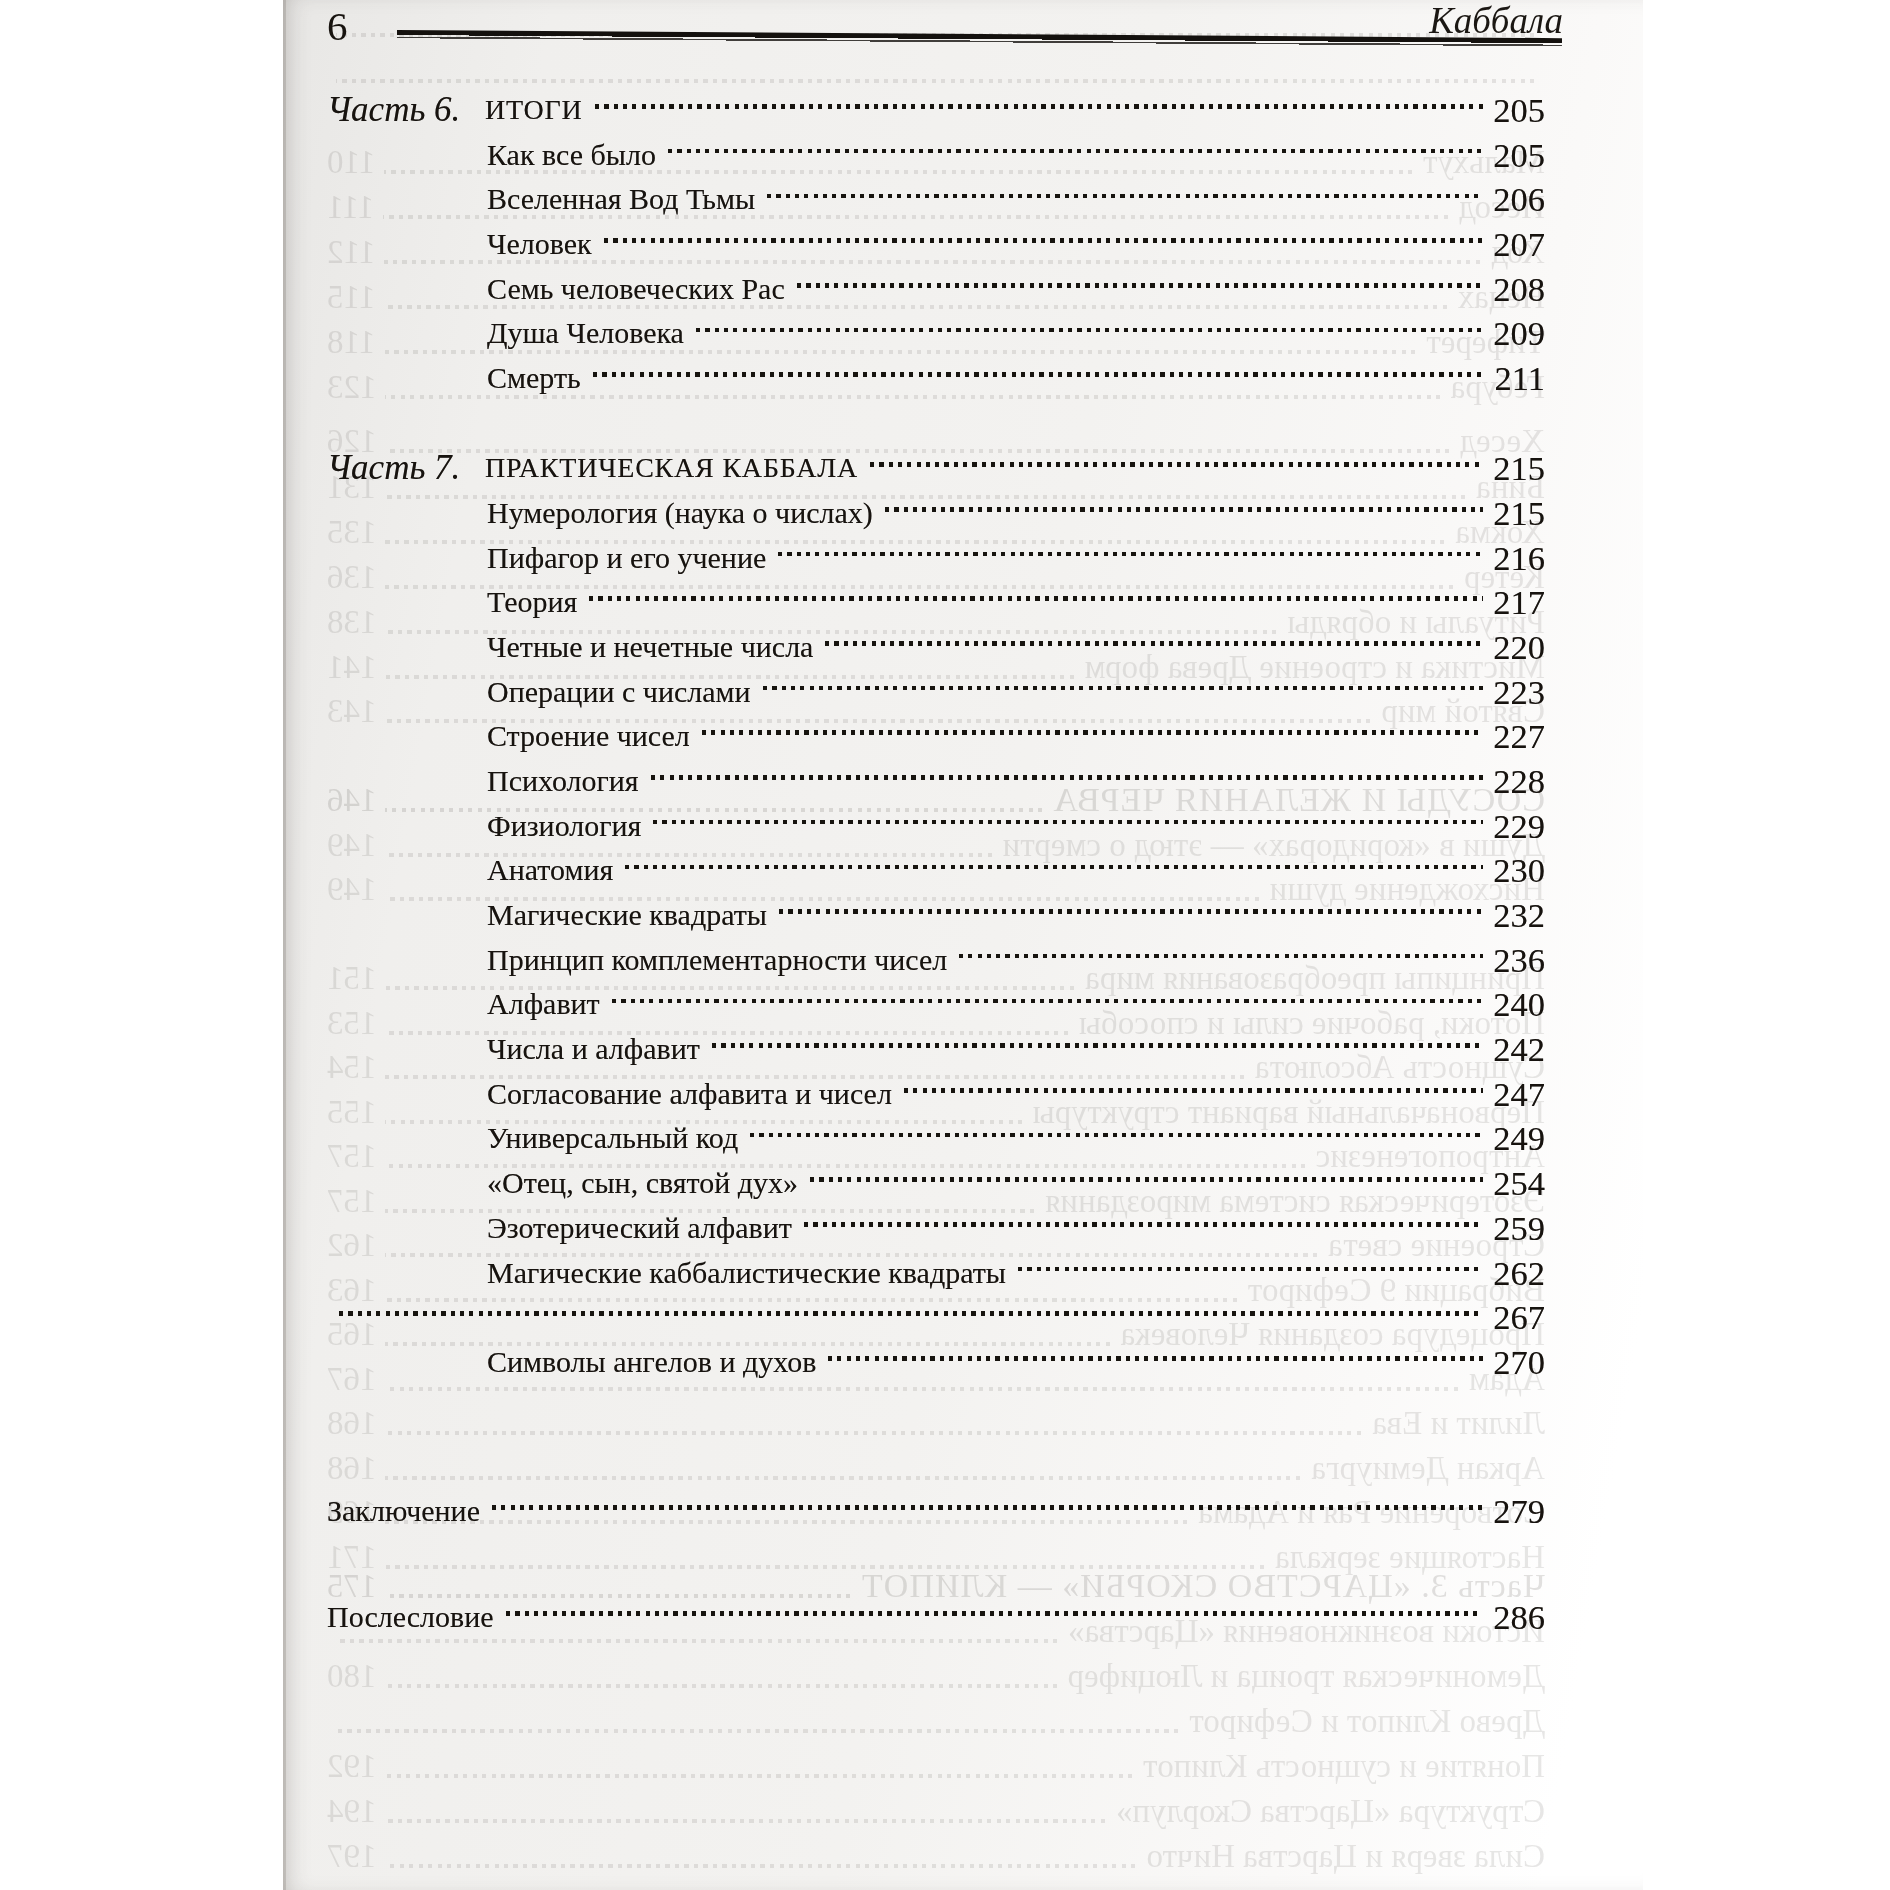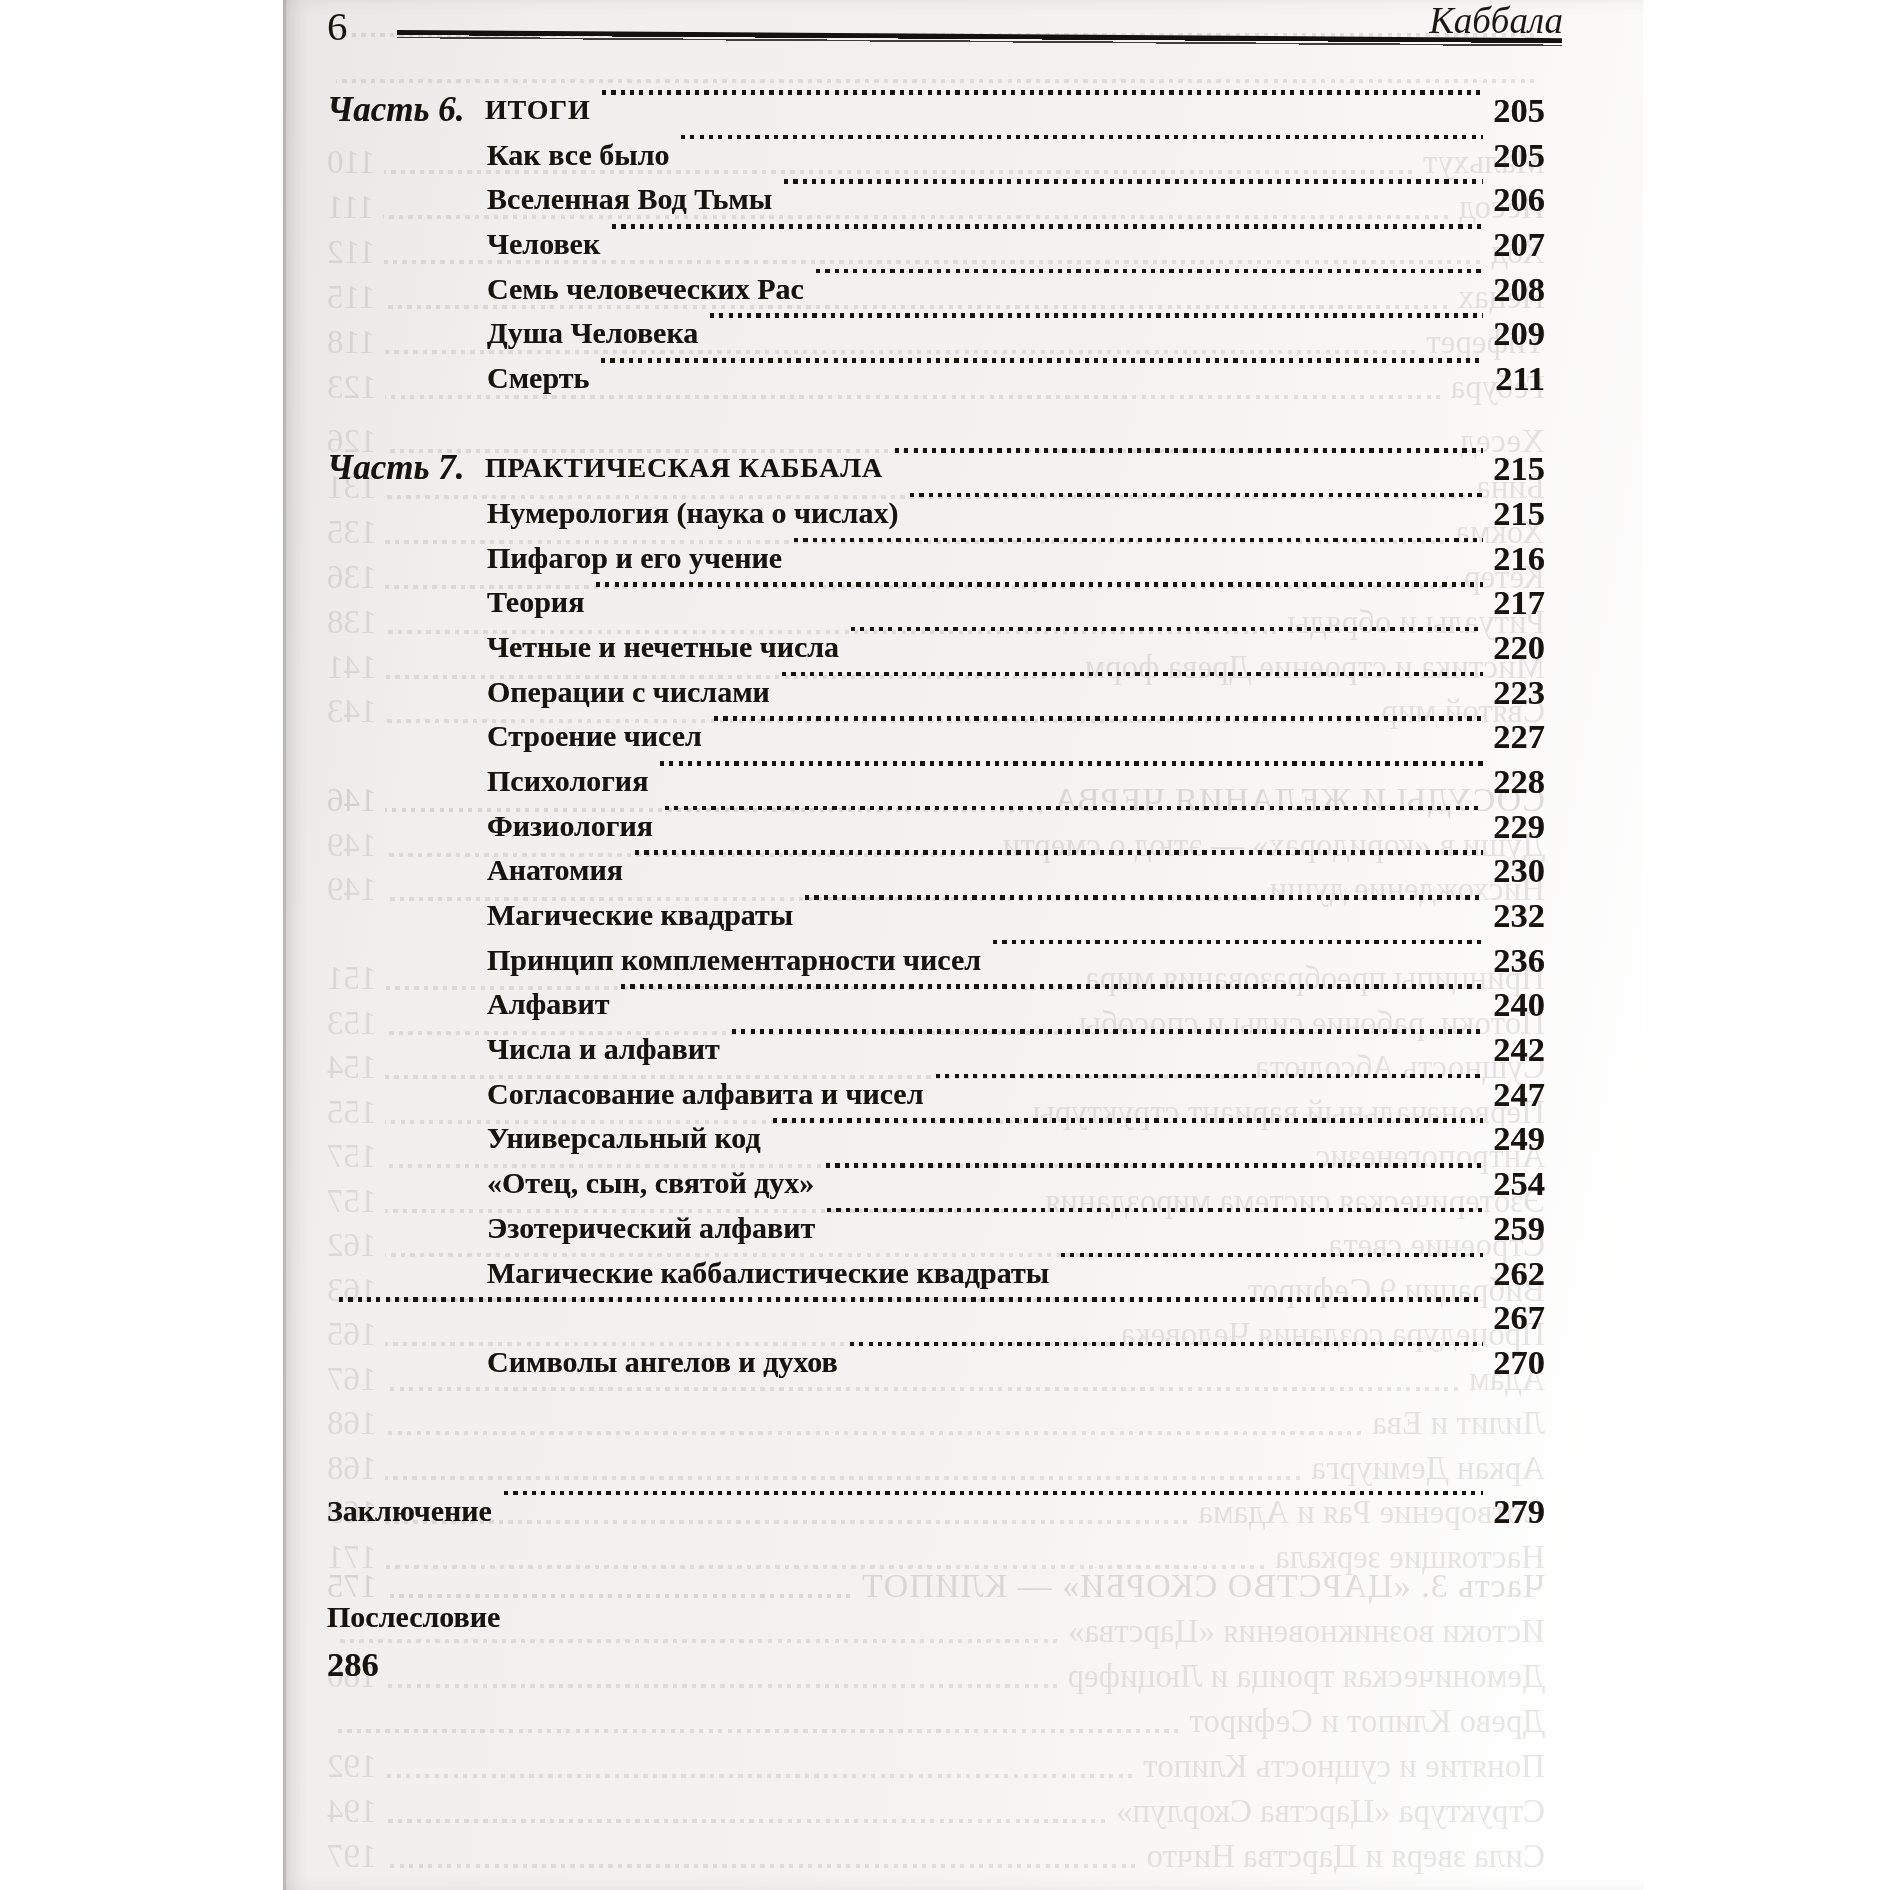--- a/index.html
+++ b/index.html
@@ -14,32 +14,32 @@
         background:rgba(120,112,105,.25);}
   
   .folio{position:absolute;left:44px;top:4px;font-size:41px;line-height:44px;color:#17130f;}
   .rule{position:absolute;left:114px;top:30px;width:1165px;height:9px;
         transform:rotate(.4deg);transform-origin:left center;
         background:linear-gradient(to bottom,#14110e 0 5px,rgba(20,17,14,0) 5px 6.5px,rgba(20,17,14,.8) 6.5px 8.2px,rgba(20,17,14,0) 8.2px);}
   .running{position:absolute;right:80px;top:0;font-size:37px;line-height:42px;
         font-style:italic;color:#1b1713;}
   
   .toc{position:absolute;left:44px;top:90px;width:1218px;color:#17130f;}
-  .row{display:flex;align-items:flex-start;height:40px;margin-bottom:4.7px;
-       white-space:nowrap;text-shadow:0 0 .6px rgba(20,16,12,.45);font-weight:bold;}
+  .row{display:flex;align-items:center;height:40px;margin-bottom:4.7px;
+       white-space:nowrap;text-shadow:0 0 .6px rgba(20,16,12,.45);}
   .row .label{font-size:30px;line-height:40px;}
   .row .pg{font-size:34.5px;line-height:40px;}
   .row.part .label{font-size:28px;letter-spacing:.8px;}
   .prefix{display:inline-block;min-width:158px;font-style:italic;font-size:35px;line-height:40px;}
   .indent{padding-left:160px;}
   .leader{flex:1 1 auto;height:4.6px;margin:0 10px 7px 12px;
           background:repeating-linear-gradient(90deg,#17140f 0 4.2px,transparent 4.2px 9.3px);}
   .section + .section{margin-top:50px;}
   .footer-block{margin-top:109px;}
-  .footer-block .row + .row{margin-top:66px;flex-direction:column;}
+  .footer-block .row + .row{margin-top:66px;}
   
   .bleed-layer{position:absolute;left:44px;top:0;width:1218px;height:1890px;z-index:0;}
   .toc,.folio,.rule,.running{z-index:2;}
   .ghost{position:absolute;left:0;width:100%;height:40px;display:flex;align-items:flex-end;
          transform:scaleX(-1);opacity:.13;filter:blur(.7px);color:#4e4a45;white-space:nowrap;}
   .ghost .label{font-size:33px;line-height:38px;}
   .ghost .pg{font-size:33px;line-height:38px;}
   .ghost .leader{flex:1 1 auto;height:3.6px;margin:0 9px 7px 11px;
           background:repeating-linear-gradient(90deg,#55504a 0 4px,transparent 4px 9.5px);}
   .ghost.caps{opacity:.16;}

